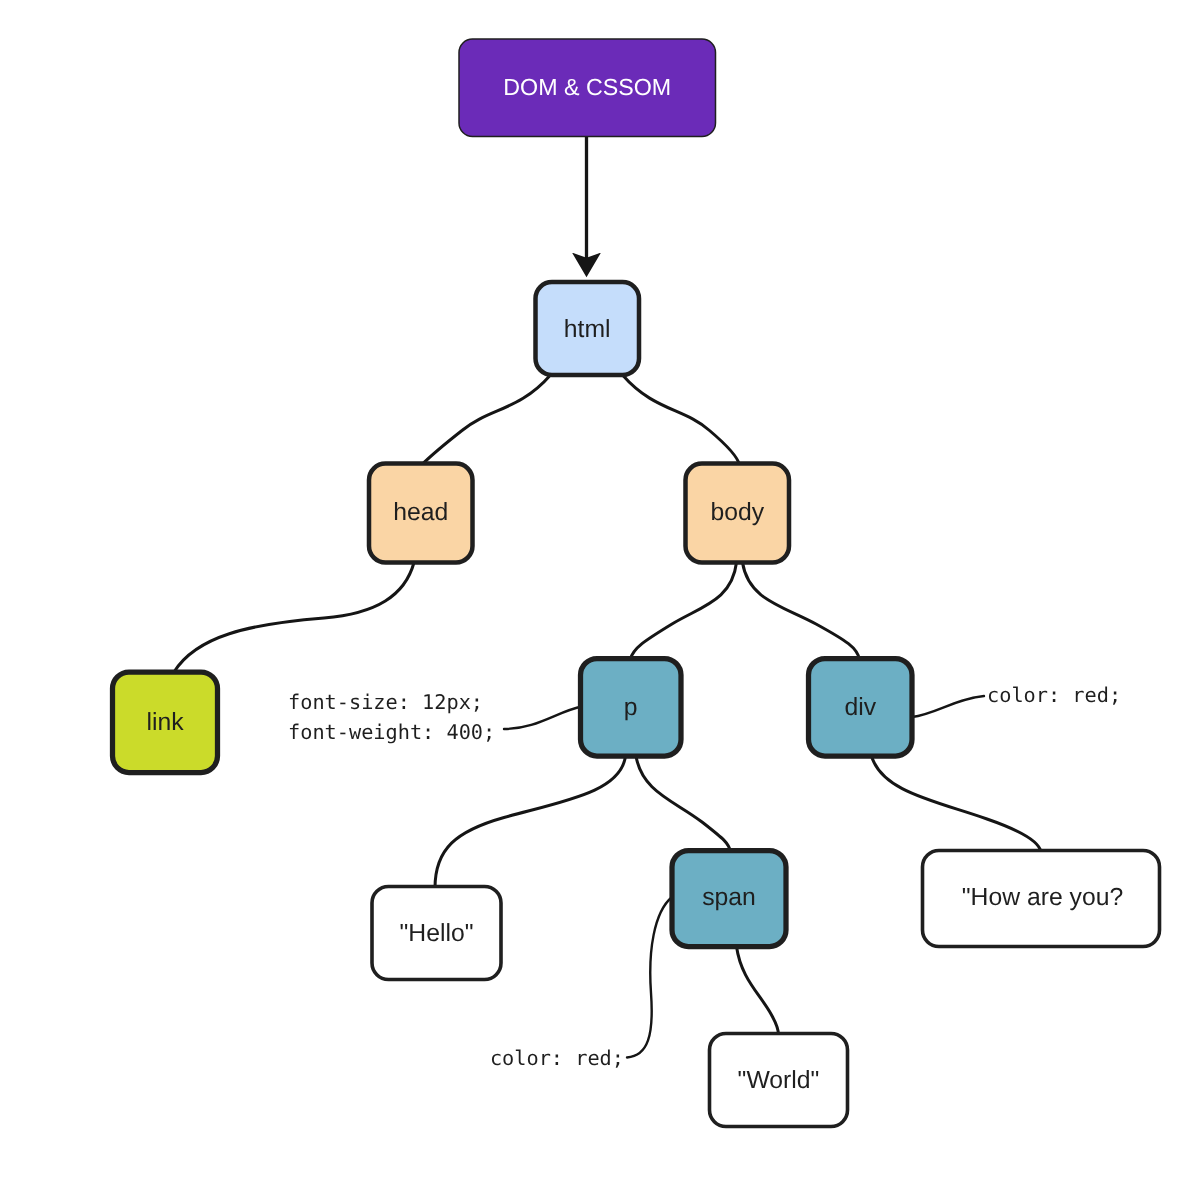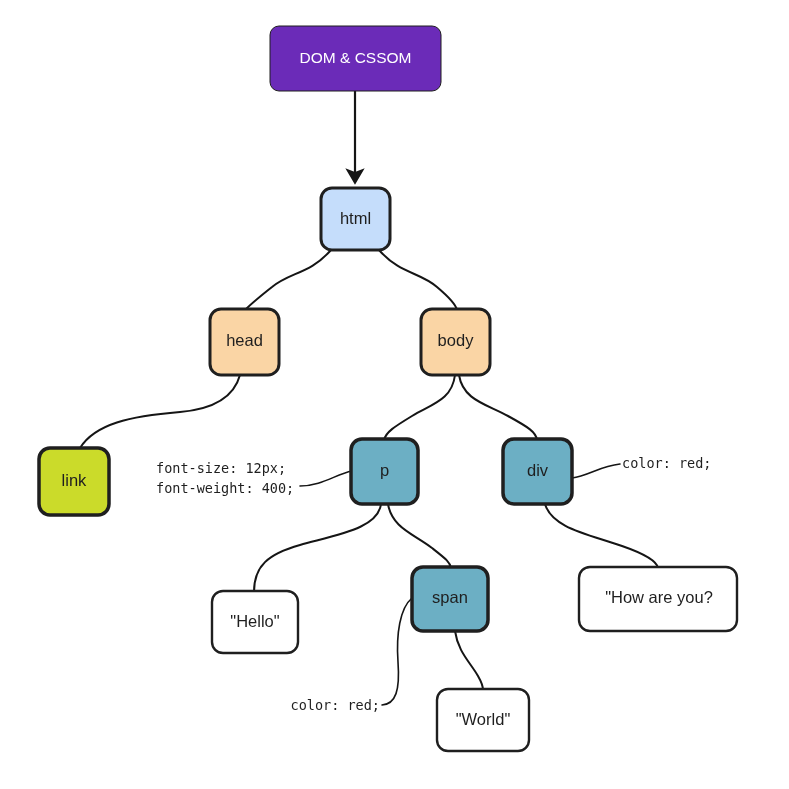--- a/index.html
+++ b/index.html
@@ -10,20 +10,21 @@
   body {
     width: 789px;
     height: 789px;
     overflow: hidden;
     font-family: "Liberation Sans", sans-serif;
   }
   #diagram-root {
     position: relative;
     width: 643px;
     height: 789px;
+    padding-left: 36px;
   }
   svg.diagram {
     display: block;
     width: 789px;
     height: 789px;
   }
   .node-rect {
     stroke: #1f1f1f;
   }
   .node-label {

